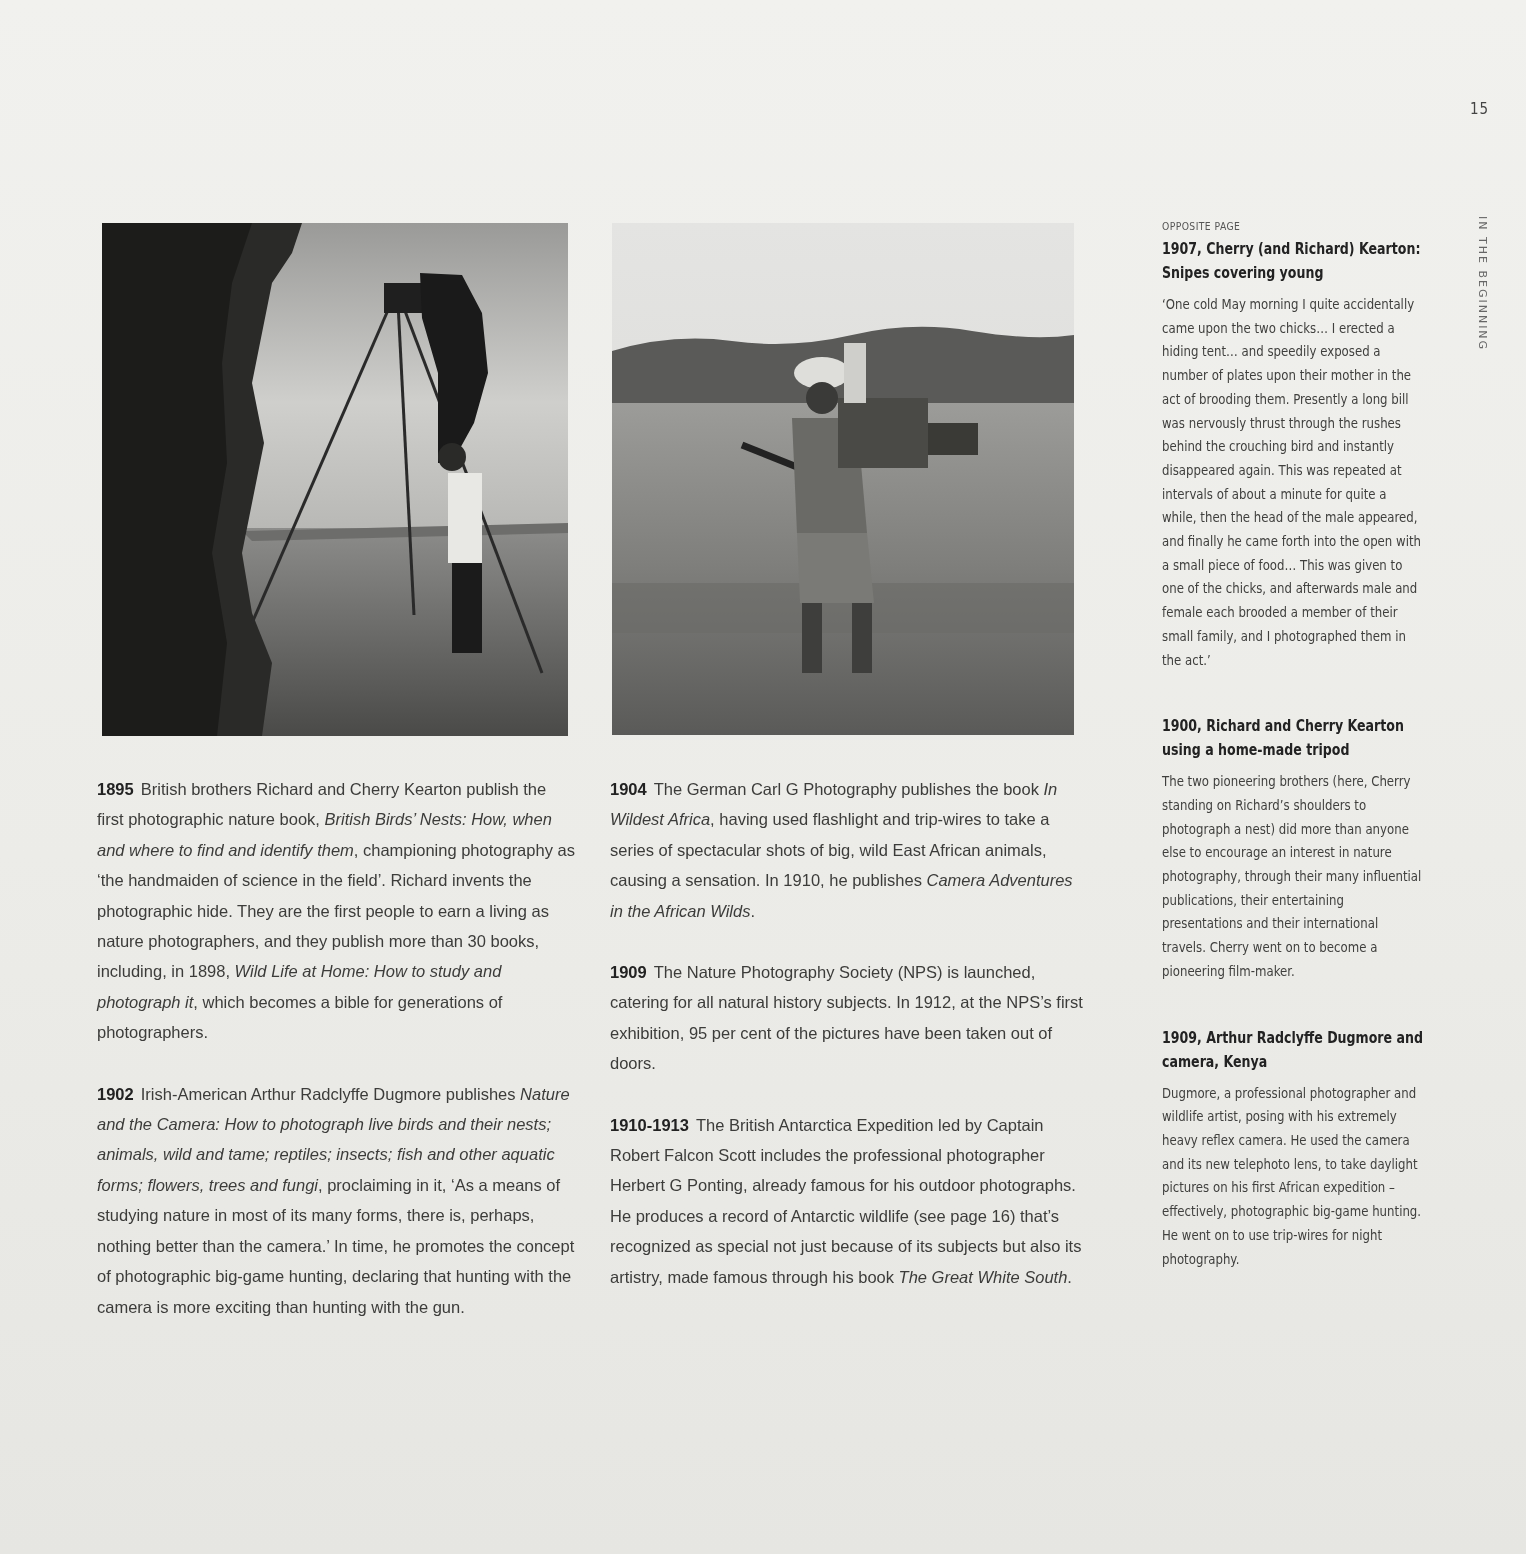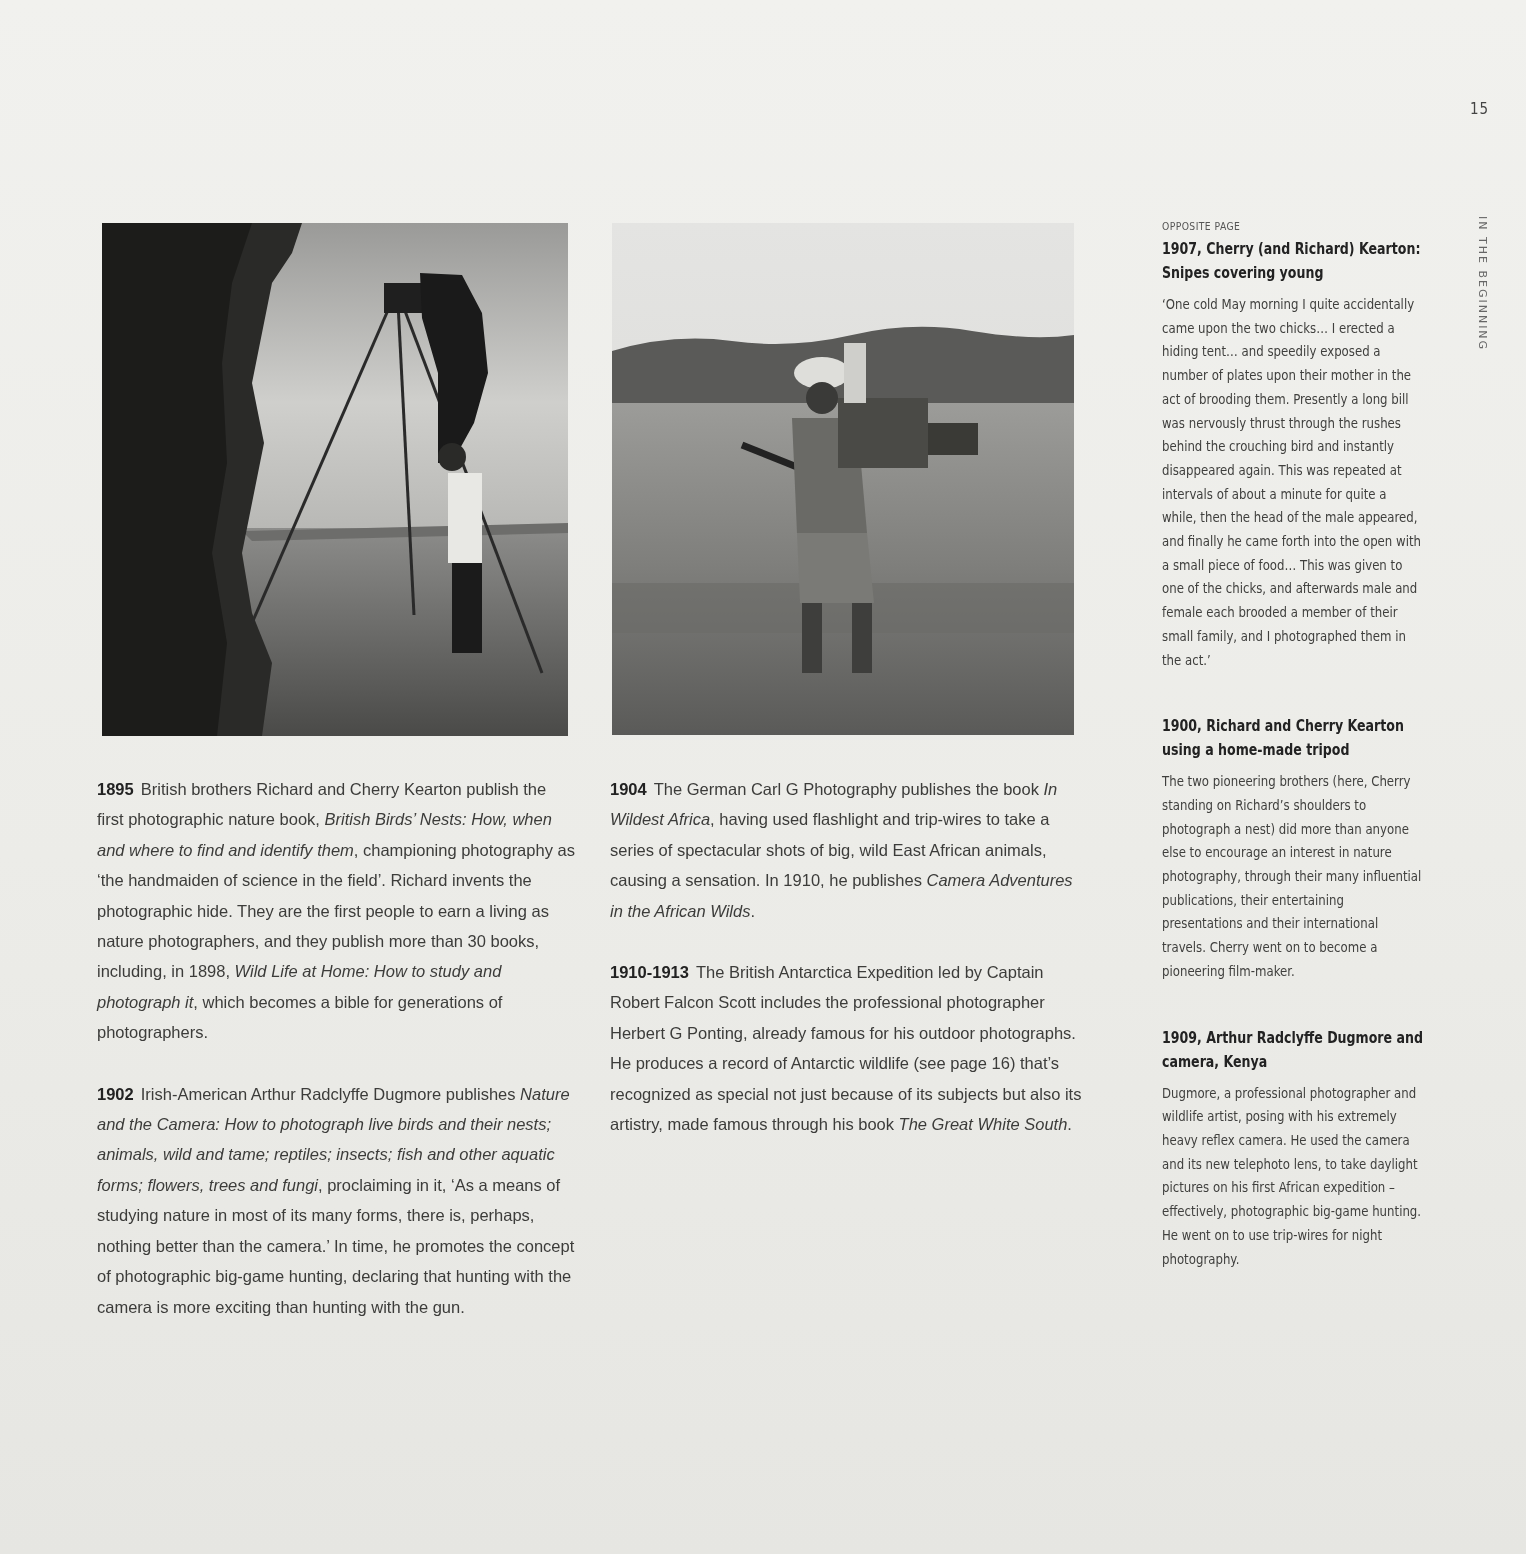--- a/index.html
+++ b/index.html
@@ -133,20 +133,23 @@
   <p class="entry">
     <span class="year">1902</span><span>Irish-American Arthur Radclyffe Dugmore publishes </span><span class="it">Nature and the Camera: How to photograph live birds and their nests; animals, wild and tame; reptiles; insects; fish and other aquatic forms; flowers, trees and fungi</span><span>, proclaiming in it, ‘As a means of studying nature in most of its many forms, there is, perhaps, nothing better than the camera.’ In time, he promotes the concept of photographic big-game hunting, declaring that hunting with the camera is more exciting than hunting with the gun.</span>
   </p>
 </div>
 
 <div id="col-mid" class="col">
   <p class="entry">
     <span class="year">1904</span><span>The German Carl G Photography publishes the book </span><span class="it">In Wildest Africa</span><span>, having used flashlight and trip-wires to take a series of spectacular shots of big, wild East African animals, causing a sensation. In 1910, he publishes </span><span class="it">Camera Adventures in the African Wilds</span><span>.</span>
   </p>
   <p class="entry">
+    <span class="year">1909</span><span>The Nature Photography Society (NPS) is launched, catering for all natural history subjects. In 1912, at the NPS’s first exhibition, 95 per cent of the pictures have been taken out of doors.</span>
+  </p>
+  <p class="entry">
     <span class="year">1910-1913</span><span>The British Antarctica Expedition led by Captain Robert Falcon Scott includes the professional photographer Herbert G Ponting, already famous for his outdoor photographs. He produces a record of Antarctic wildlife (see page 16) that’s recognized as special not just because of its subjects but also its artistry, made famous through his book </span><span class="it">The Great White South</span><span>.</span>
   </p>
 </div>
 
 <div class="captions">
   <div class="cap-block">
     <div class="cap-label">OPPOSITE PAGE</div>
     <div class="cap-title">1907, Cherry (and Richard) Kearton: Snipes covering young</div>
     <div class="cap-body">‘One cold May morning I quite accidentally came upon the two chicks… I erected a hiding tent… and speedily exposed a number of plates upon their mother in the act of brooding them. Presently a long bill was nervously thrust through the rushes behind the crouching bird and instantly disappeared again. This was repeated at intervals of about a minute for quite a while, then the head of the male appeared, and finally he came forth into the open with a small piece of food… This was given to one of the chicks, and afterwards male and female each brooded a member of their small family, and I photographed them in the act.’</div>
   </div>

